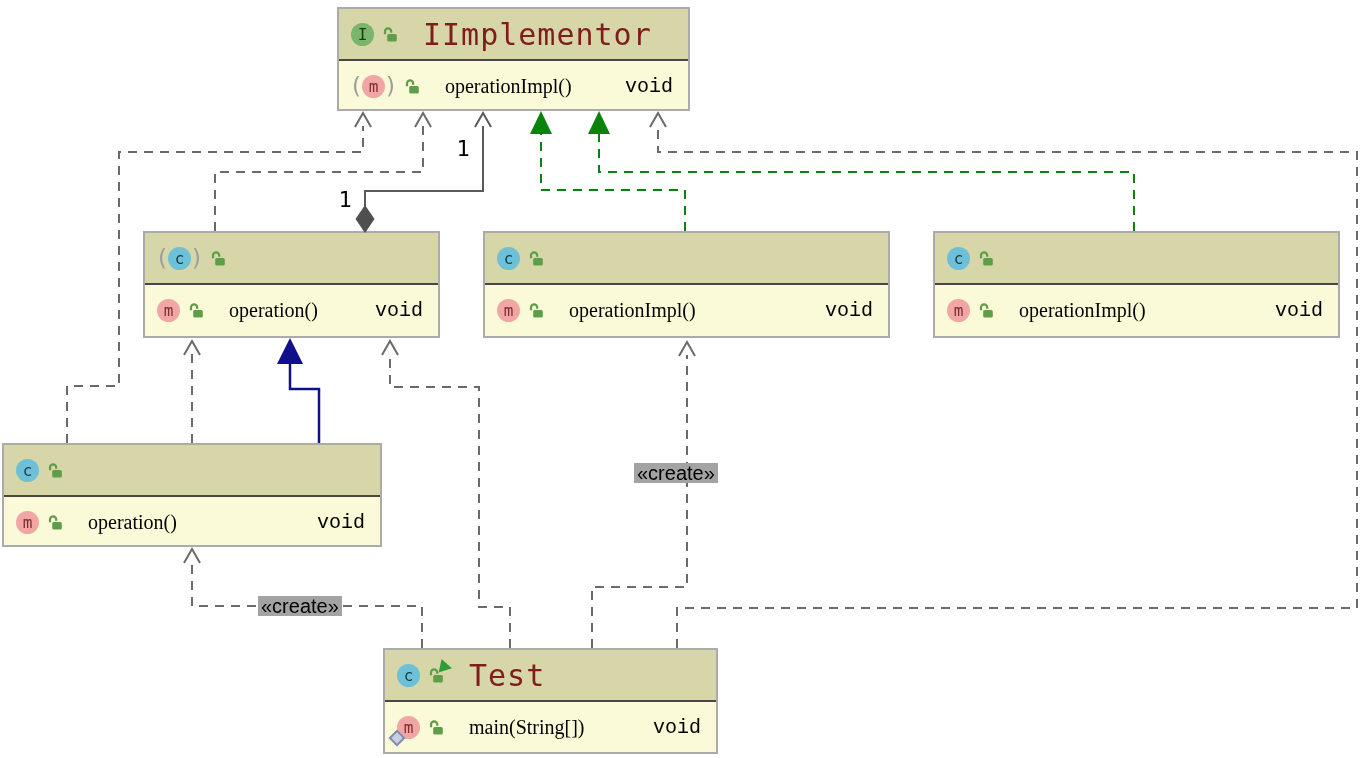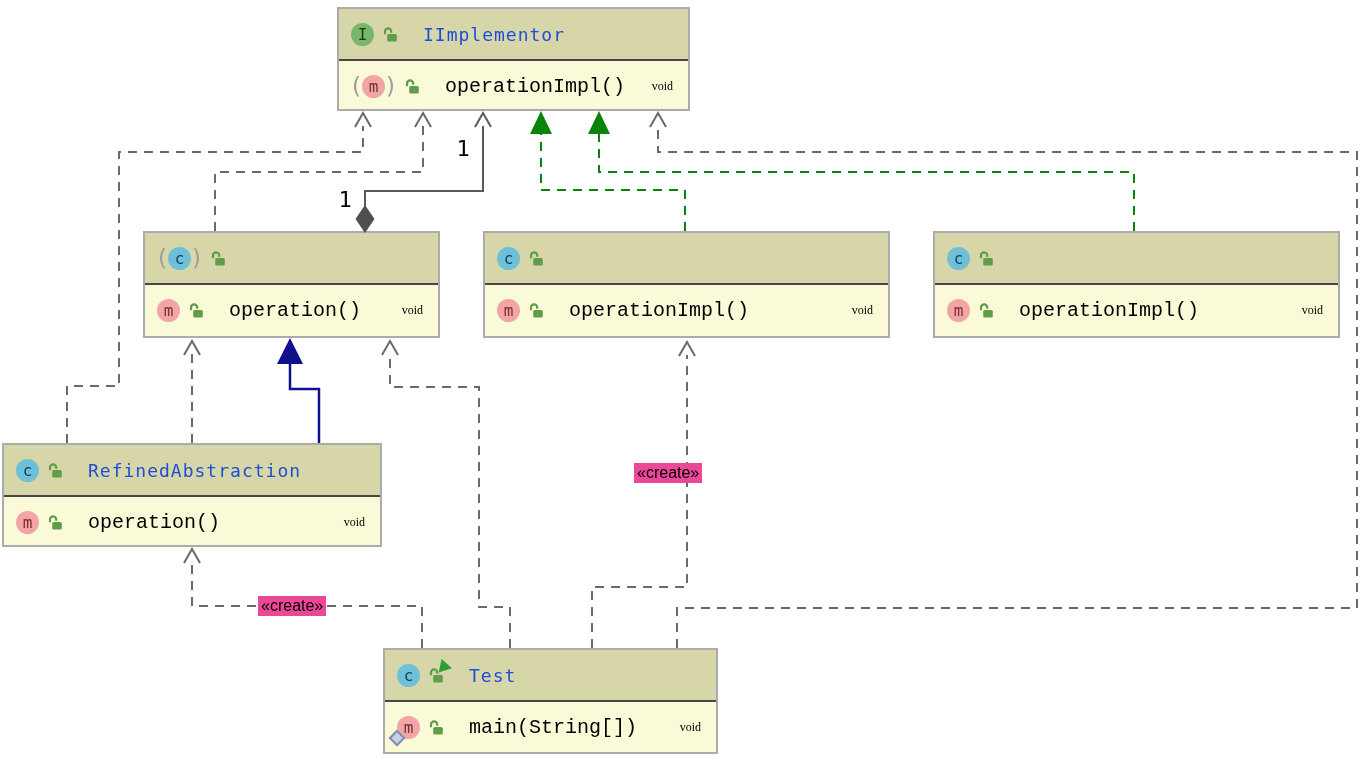--- a/index.html
+++ b/index.html
@@ -14,37 +14,37 @@
   .icon-cluster{display:inline-flex;align-items:center;flex:none;position:relative;}
   .badge{width:23px;height:23px;border-radius:50%;display:inline-flex;align-items:center;
          justify-content:center;font-family:"DejaVu Sans Mono",monospace;font-size:16px;
          flex:none;position:relative;}
   .badge.iface{background:#79b56a;color:#1c3a12;}
   .badge.cls{background:#6dc0d8;color:#123c49;}
   .badge.mthd{background:#f2a5a5;color:#7c2f2f;}
   .paren{color:#9d9d9d;font-size:23px;line-height:23px;font-family:"DejaVu Sans",sans-serif;
          flex:none;margin:0 1px;}
   .lock{margin-left:8px;flex:none;}
-  .title{margin-left:24px;font-family:"DejaVu Sans Mono",monospace;font-size:18px;
-         letter-spacing:1px;color:#1d4ed8;white-space:nowrap;}
-  .mname{margin-left:24px;font-family:Liberation Mono, monospace;
+  .title{margin-left:24px;font-family:"DejaVu Sans Mono",monospace;font-size:30px;
+         letter-spacing:1px;color:#7f1d1d;white-space:nowrap;}
+  .mname{margin-left:24px;font-family:Liberation Serif, serif;
          font-size:20px;color:#000;white-space:nowrap;}
-  .mtype{margin-left:auto;font-family:Liberation Serif, serif;
-         font-size:12px;color:#000;padding-left:14px;}
+  .mtype{margin-left:auto;font-family:Liberation Mono, monospace;
+         font-size:20px;color:#000;padding-left:14px;}
   
   .run-tri{position:absolute;right:-7px;top:-4px;width:0;height:0;
            border-left:12px solid #2f9e36;border-top:7px solid transparent;
            border-bottom:7px solid transparent;transform:rotate(12deg);}
   .static-dia{position:absolute;left:-6px;bottom:-5px;width:8px;height:8px;
               background:#c6cfe4;border:2px solid #7f8cab;transform:rotate(45deg);}
   
   svg.edges{position:absolute;left:0;top:0;z-index:5;pointer-events:none;}
   
-  .edge-label{position:absolute;z-index:6;background:#ec4899;color:#000;
-              font-family:"Liberation Sans","DejaVu Sans",sans-serif;font-size:16px;
+  .edge-label{position:absolute;z-index:6;background:#a3a3a3;color:#000;
+              font-family:"Liberation Sans","DejaVu Sans",sans-serif;font-size:20px;
               line-height:20px;padding:0 3px;white-space:nowrap;}
   .mult-label{position:absolute;z-index:6;color:#000;font-family:"DejaVu Sans Mono",monospace;
               font-size:22px;line-height:22px;width:26px;text-align:center;}
 </style>
 </head>
 <body>
 
 <div class="canvas">
 
   <div class="uml-class" style="left:337px;top:7px;width:353px;height:104px">
@@ -146,21 +146,20 @@
 
   <div class="uml-class" style="left:2px;top:443px;width:380px;height:104px">
     <div class="uml-header">
       <span class="icon-cluster">
         <span class="badge cls">c</span>
         <svg class="lock" width="17" height="17" viewBox="0 0 17 17">
           <path d="M3 8.2 V5.4 a3.1 3.1 0 0 1 6.2 0 V6.8" fill="none" stroke="#5f9e49" stroke-width="2.2"></path>
           <rect x="5.2" y="8" width="9.6" height="7.6" rx="1.6" fill="#5f9e49"></rect>
         </svg>
       </span>
-      <span class="title">RefinedAbstraction</span>
     </div>
     <div class="uml-row">
       <span class="icon-cluster">
         <span class="badge mthd">m</span>
         <svg class="lock" width="17" height="17" viewBox="0 0 17 17">
           <path d="M3 8.2 V5.4 a3.1 3.1 0 0 1 6.2 0 V6.8" fill="none" stroke="#5f9e49" stroke-width="2.2"></path>
           <rect x="5.2" y="8" width="9.6" height="7.6" rx="1.6" fill="#5f9e49"></rect>
         </svg>
       </span>
       <span class="mname">operation()</span>

